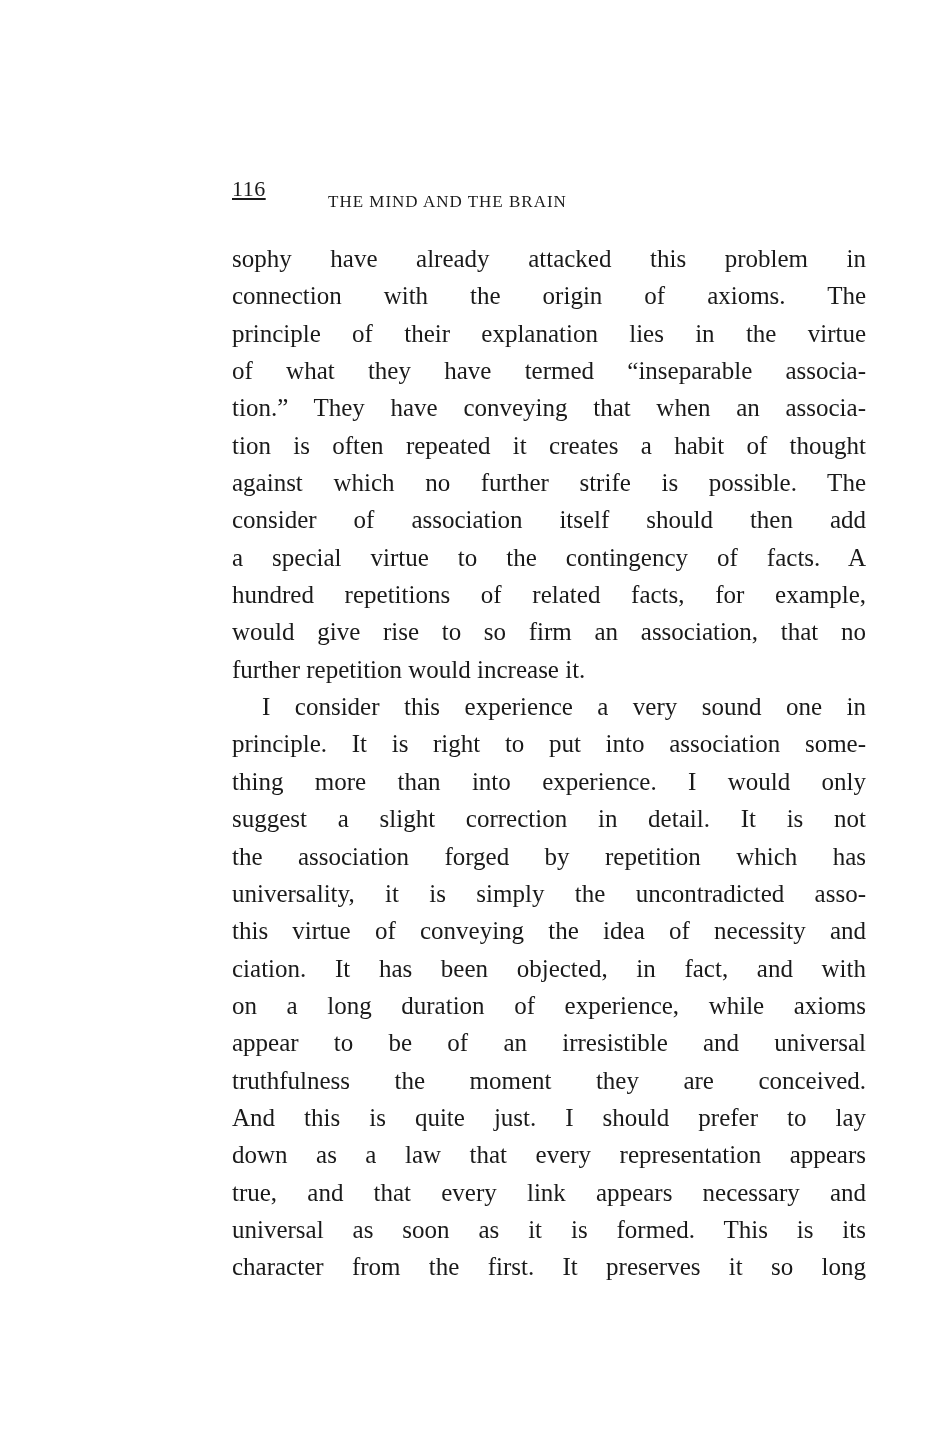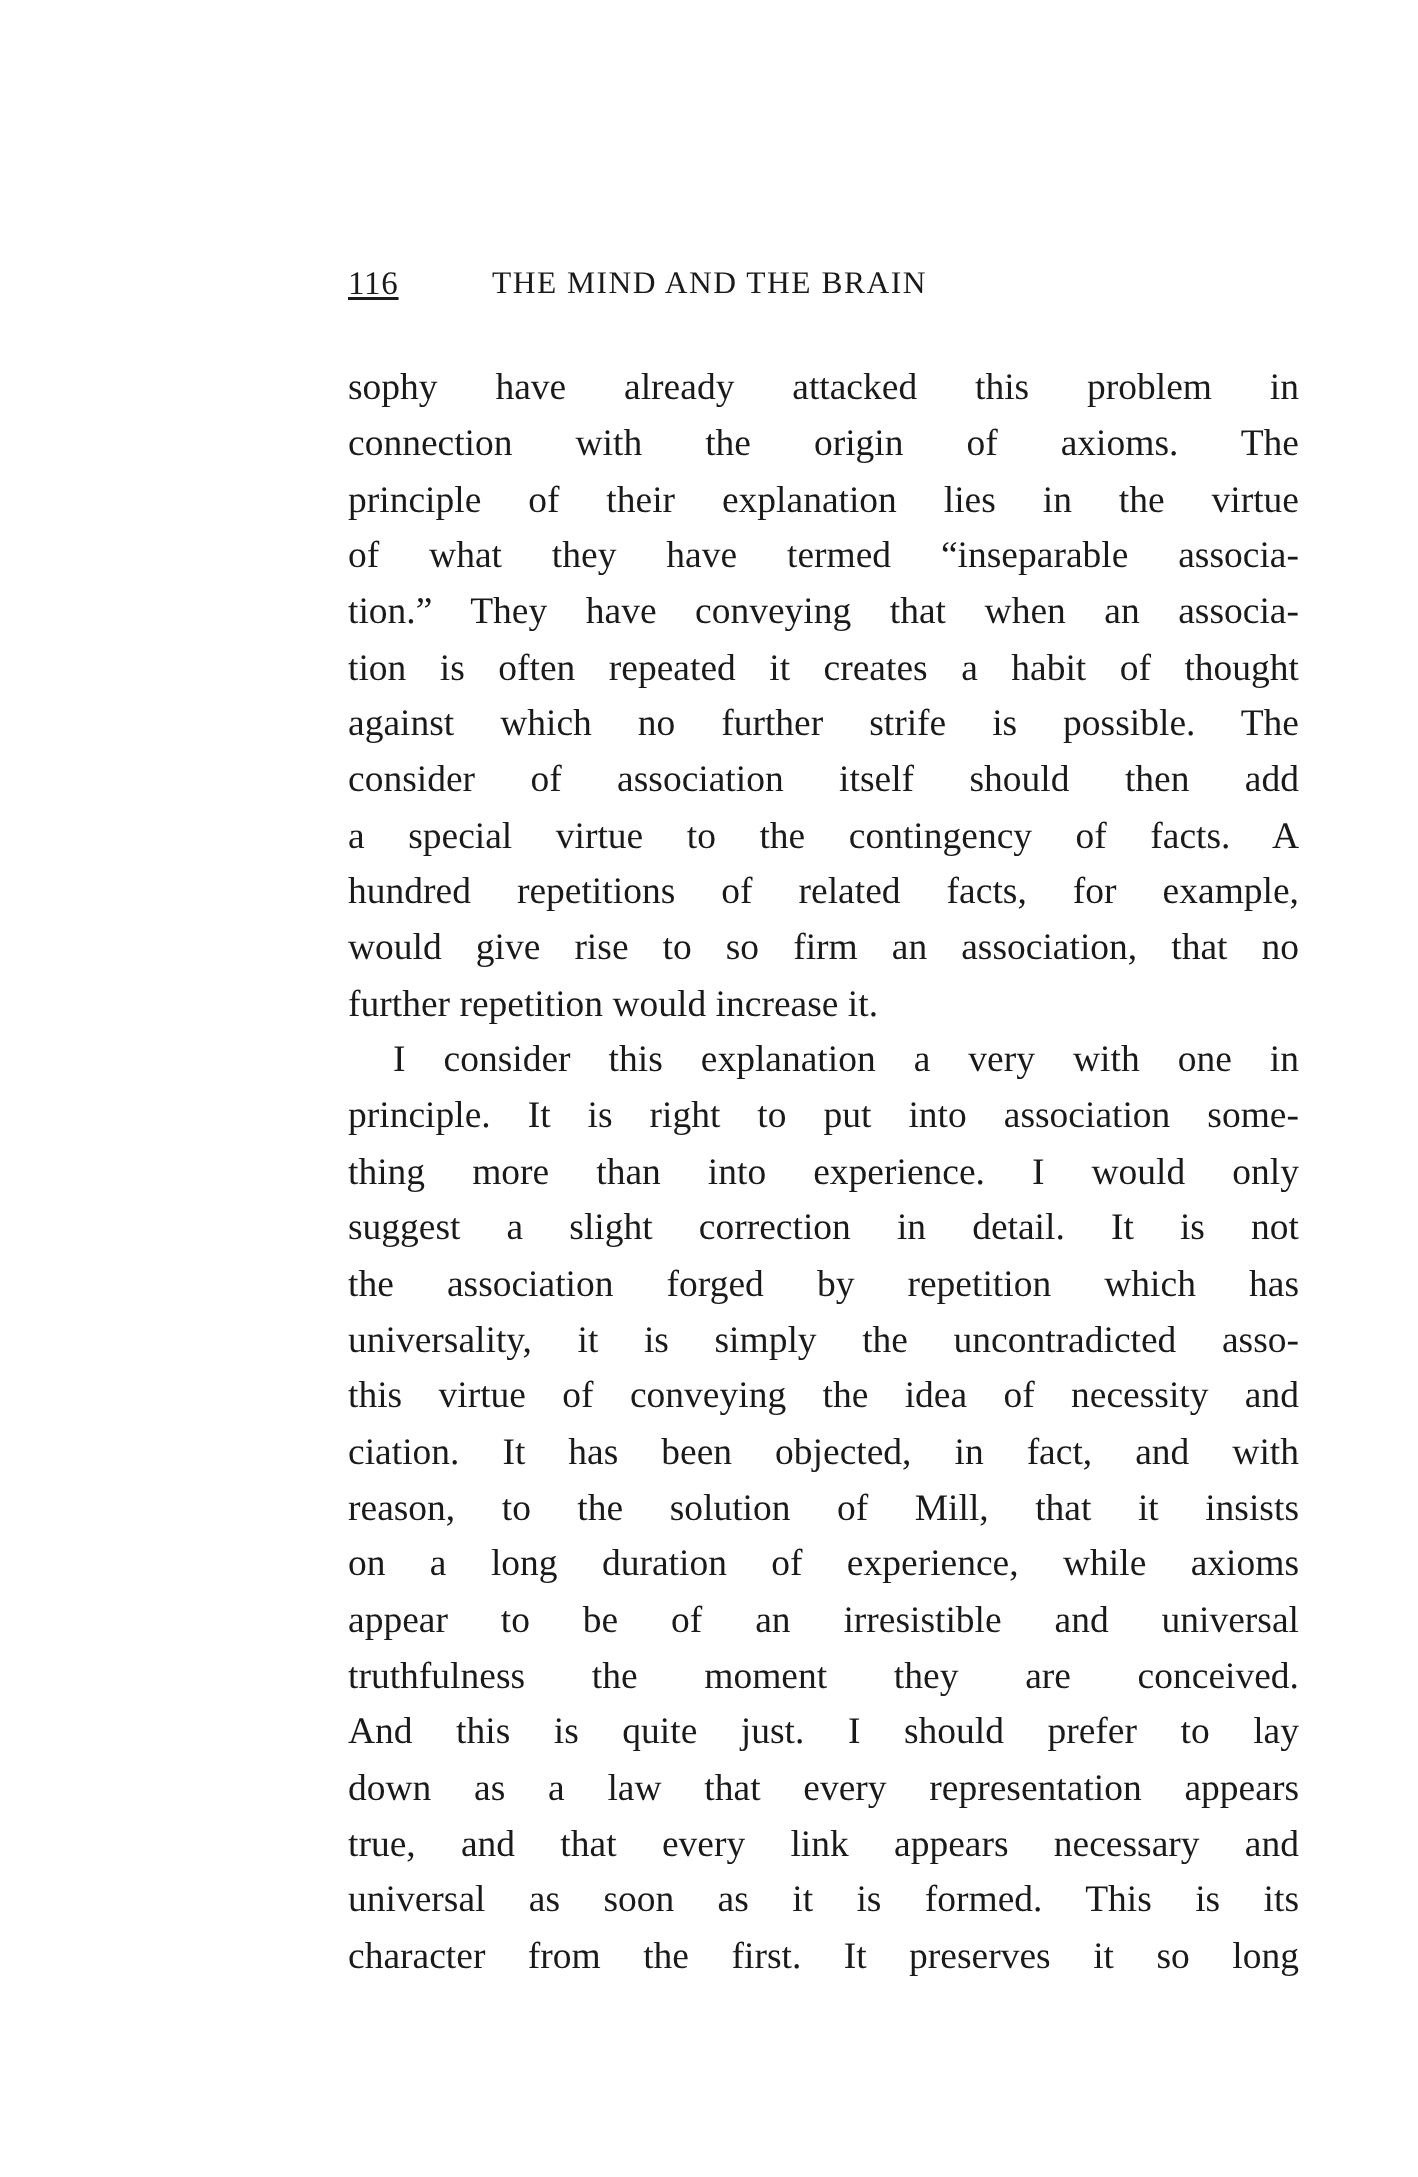--- a/index.html
+++ b/index.html
@@ -30,22 +30,22 @@
     .page-number {
       position: absolute;
       left: 0;
       top: 0;
       font-size: 22px;
       text-decoration: underline;
     }
     .running-title {
       position: absolute;
       left: 96px;
-      top: 0;
-      font-size: 21px;
+      top: 16px;
+      font-size: 17px;
       letter-spacing: 1px;
     }
     .body-text {
       margin-top: 32px;
     }
     .line {
       display: block;
       height: 37.35px;
       line-height: 37.35px;
       font-size: 25px;
@@ -79,29 +79,28 @@
       <span class="line">tion is often repeated it creates a habit of thought</span>
       <span class="line">against which no further strife is possible. The</span>
       <span class="line">consider of association itself should then add</span>
       <span class="line">a special virtue to the contingency of facts. A</span>
       <span class="line">hundred repetitions of related facts, for example,</span>
       <span class="line">would give rise to so firm an association, that no</span>
       <span class="line last">further repetition would increase it.</span>
     </div>
 
     <div class="paragraph">
-      <span class="line indent">I consider this explanation a very with one in</span>
+      <span class="line indent">I consider this experience a very sound one in</span>
       <span class="line">principle. It is right to put into association some-</span>
       <span class="line">thing more than into experience. I would only</span>
       <span class="line">suggest a slight correction in detail. It is not</span>
       <span class="line">the association forged by repetition which has</span>
       <span class="line">universality, it is simply the uncontradicted asso-</span>
       <span class="line">this virtue of conveying the idea of necessity and</span>
       <span class="line">ciation. It has been objected, in fact, and with</span>
-      <span class="line">reason, to the solution of Mill, that it insists</span>
       <span class="line">on a long duration of experience, while axioms</span>
       <span class="line">appear to be of an irresistible and universal</span>
       <span class="line">truthfulness the moment they are conceived.</span>
       <span class="line">And this is quite just. I should prefer to lay</span>
       <span class="line">down as a law that every representation appears</span>
       <span class="line">true, and that every link appears necessary and</span>
       <span class="line">universal as soon as it is formed. This is its</span>
       <span class="line">character from the first. It preserves it so long</span>
     </div>
   </div>

